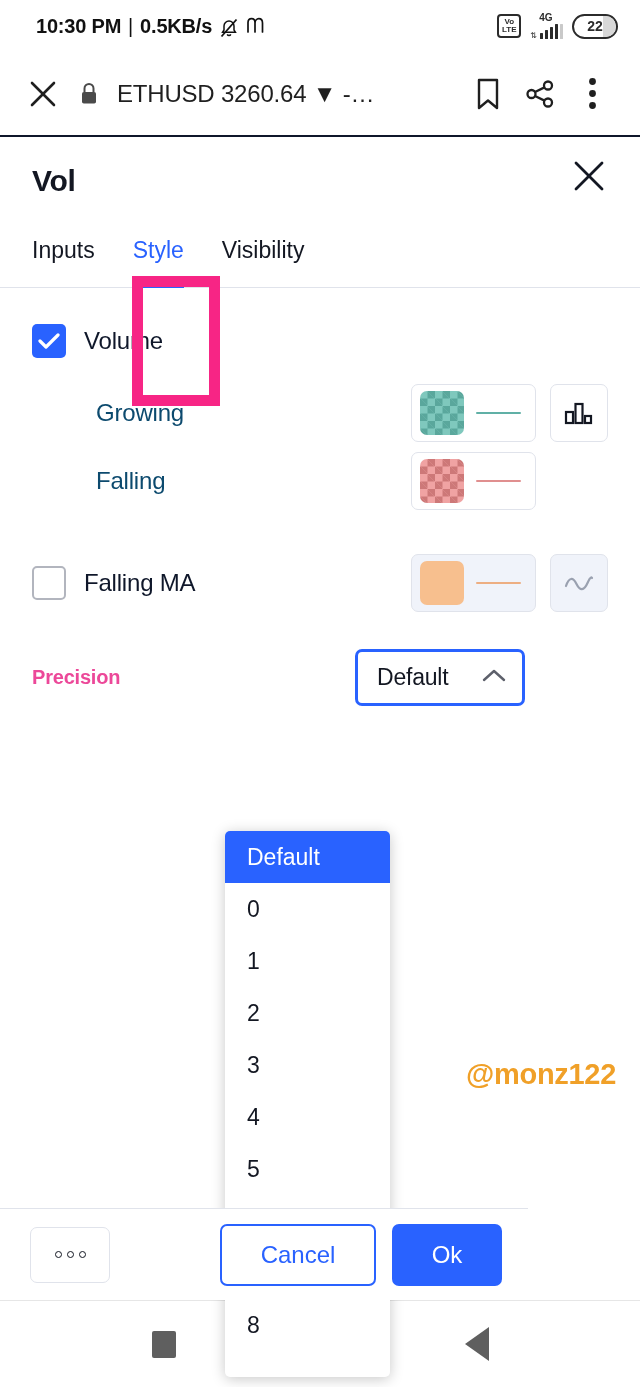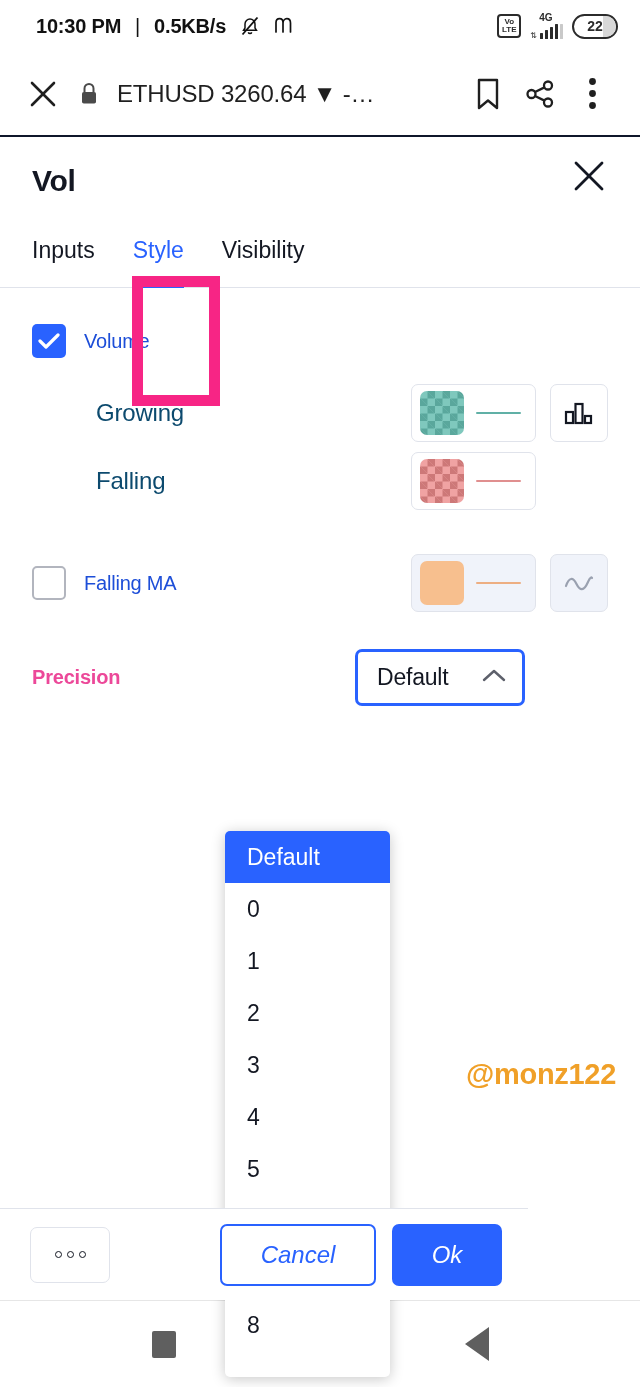--- a/index.html
+++ b/index.html
@@ -25,22 +25,22 @@
     top: 0; left: 0;
     width: 640px; height: 52px;
     display: flex;
     align-items: center;
     justify-content: space-between;
     padding: 0 22px 0 36px;
     background: #ffffff;
   }
   .status-left {
     display: flex;
-    align-items: flex-start;
-    gap: 14px;
+    align-items: flex-end;
+    gap: 7px;
     font-size: 20px;
     font-weight: bold;
     color: #111111;
     letter-spacing: -0.2px;
   }
   .status-sep { font-weight: normal; color: #111; }
   .bell-muted {
     position: relative;
     width: 20px; height: 21px;
     display: inline-block;
@@ -258,22 +258,22 @@
     border-radius: 5px;
     flex: 0 0 auto;
     display: flex;
     align-items: center;
     justify-content: center;
   }
   .chk.on { background: #2962ff; }
   .chk.off { background: #ffffff; border: 2px solid #b2b5be; }
 
   .row-label {
-    font-size: 20px;
-    color: #1d4ed8;
+    font-size: 24px;
+    color: #0f172a;
     margin-left: 18px;
     letter-spacing: -0.2px;
   }
   .sub-label {
     font-size: 24px;
     color: #0c4a6e;
     margin-left: 64px;
     letter-spacing: -0.2px;
   }
   .plain-label {
@@ -408,21 +408,20 @@
     position: absolute;
     left: 0; bottom: 0;
     width: 528px;
     height: 92px;
     border-top: 1px solid #e0e3eb;
     display: flex;
     align-items: center;
     padding: 0 26px 0 30px;
     background: #ffffff;
     z-index: 35;
-    font-style: italic;
   }
   .more-btn {
     width: 80px; height: 56px;
     border: 1px solid #e0e3eb;
     border-radius: 7px;
     background: #ffffff;
     display: flex;
     align-items: center;
     justify-content: center;
     gap: 5px;

